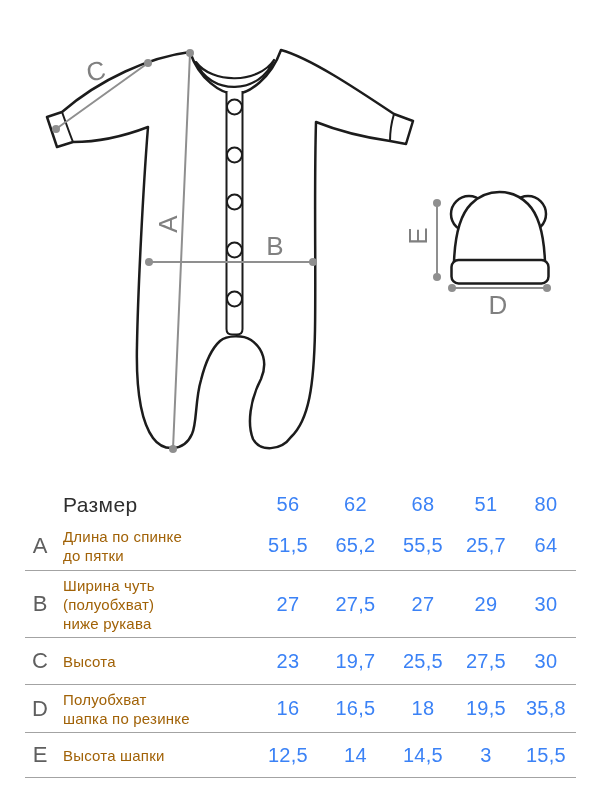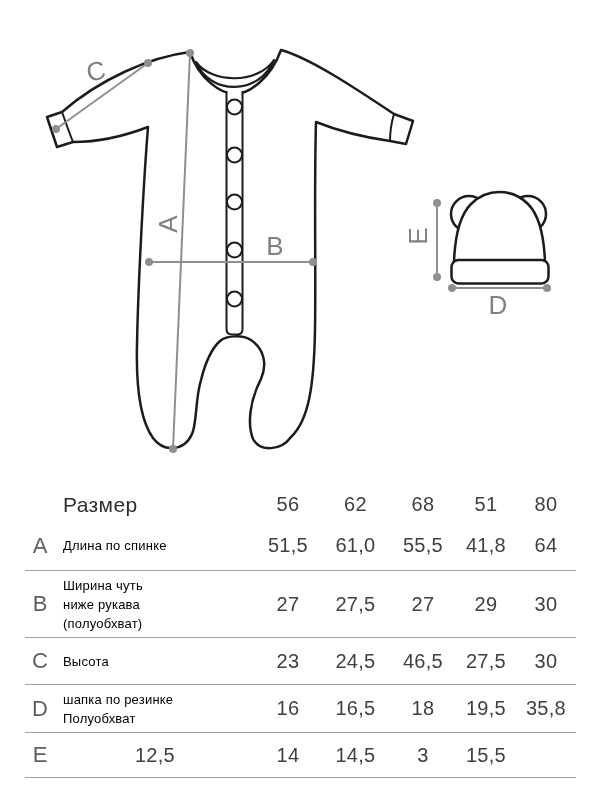--- a/index.html
+++ b/index.html
@@ -26,28 +26,28 @@
   .trow.header{height:33px;}
   .row-a{height:49px;}
   .row-b{height:66px;}
   .row-c{height:46px;}
   .row-d{height:47px;}
   .row-e{height:44px;}
   .cell-letter{
     font-size:22px;color:#5f5f5f;text-align:center;line-height:1;
   }
   .cell-desc{
-    font-size:13px;line-height:19px;color:#000000;
+    font-size:15px;line-height:19px;color:#a16207;
     padding-left:8px;letter-spacing:0.2px;
   }
   .header-label{
     font-size:21px;color:#2e2e2e;letter-spacing:0.4px;
   }
   .cell-num{
-    font-size:20px;text-align:center;color:#404040;letter-spacing:0.3px;
+    font-size:20px;text-align:center;color:#3b82f6;letter-spacing:0.3px;
   }
 </style>
 </head>
 <body>
 
 <div class="page">
 
   <svg class="diagram" viewBox="0 0 600 480">
     <g stroke-linejoin="round" stroke-linecap="round">
 
@@ -139,69 +139,73 @@
       <div class="cell-num header-label">62</div>
       <div class="cell-num header-label">68</div>
       <div class="cell-num header-label">51</div>
       <div class="cell-num header-label">80</div>
     </div>
 
     <div class="trow databorder row-a">
       <div class="cell-letter">A</div>
       <div class="cell-desc">
         <div>Длина по спинке</div>
+        <div>до пятки</div>
       </div>
       <div class="cell-num">51,5</div>
-      <div class="cell-num">61,0</div>
+      <div class="cell-num">65,2</div>
       <div class="cell-num">55,5</div>
-      <div class="cell-num">41,8</div>
+      <div class="cell-num">25,7</div>
       <div class="cell-num">64</div>
     </div>
 
     <div class="trow databorder row-b">
       <div class="cell-letter">B</div>
       <div class="cell-desc">
         <div>Ширина чуть</div>
+        <div>(полуобхват)</div>
         <div>ниже рукава</div>
-        <div>(полуобхват)</div>
       </div>
       <div class="cell-num">27</div>
       <div class="cell-num">27,5</div>
       <div class="cell-num">27</div>
       <div class="cell-num">29</div>
       <div class="cell-num">30</div>
     </div>
 
     <div class="trow databorder row-c">
       <div class="cell-letter">C</div>
       <div class="cell-desc">
         <div>Высота</div>
       </div>
       <div class="cell-num">23</div>
-      <div class="cell-num">24,5</div>
-      <div class="cell-num">46,5</div>
+      <div class="cell-num">19,7</div>
+      <div class="cell-num">25,5</div>
       <div class="cell-num">27,5</div>
       <div class="cell-num">30</div>
     </div>
 
     <div class="trow databorder row-d">
       <div class="cell-letter">D</div>
       <div class="cell-desc">
+        <div>Полуобхват</div>
         <div>шапка по резинке</div>
-        <div>Полуобхват</div>
       </div>
       <div class="cell-num">16</div>
       <div class="cell-num">16,5</div>
       <div class="cell-num">18</div>
       <div class="cell-num">19,5</div>
       <div class="cell-num">35,8</div>
     </div>
 
     <div class="trow databorder row-e">
       <div class="cell-letter">E</div>
+      <div class="cell-desc">
+        <div>Высота шапки</div>
+      </div>
       <div class="cell-num">12,5</div>
       <div class="cell-num">14</div>
       <div class="cell-num">14,5</div>
       <div class="cell-num">3</div>
       <div class="cell-num">15,5</div>
     </div>
 
   </div>
 </div>
 

